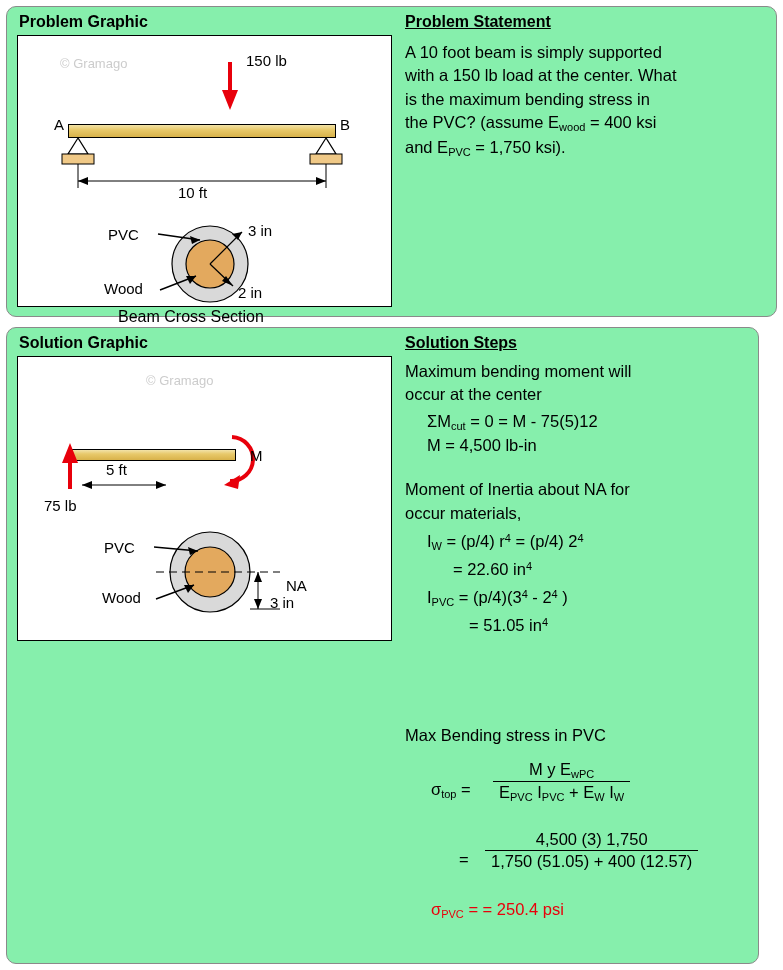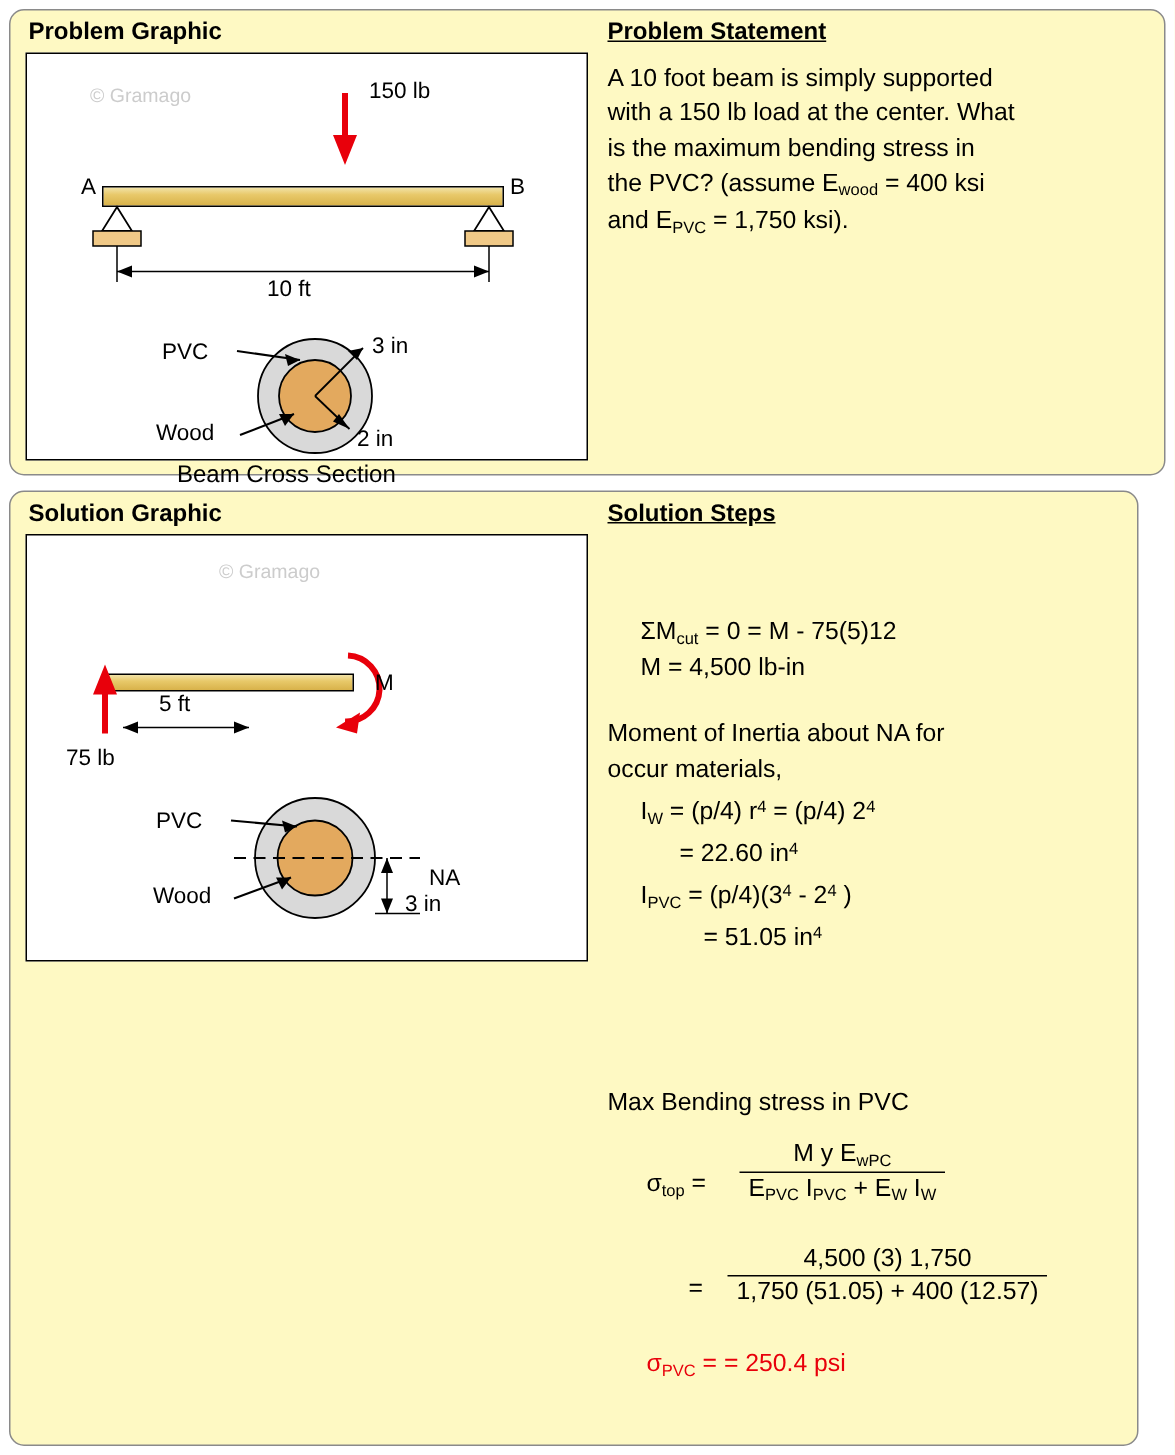--- a/index.html
+++ b/index.html
@@ -10,21 +10,21 @@
   body {
     width: 783px;
     height: 970px;
     font-family: "Liberation Sans", sans-serif;
     color: #000000;
     position: relative;
     overflow: hidden;
   }
   .panel {
     position: absolute;
-    background: #fef9c3;
+    background: #86efac;
     border: 1px solid #8a8a8a;
     border-radius: 10px;
     box-sizing: border-box;
   }
   #problem-panel {
     left: 6px;
     top: 6px;
     width: 771px;
     height: 311px;
   }
@@ -208,20 +208,26 @@
       <polygon points="240,215 236,225 244,225" fill="#000"></polygon>
       <polygon points="240,252 236,242 244,242" fill="#000"></polygon>
       <line x1="232" y1="252" x2="262" y2="252" stroke="#000" stroke-width="1"></line>
     </svg>
     <div class="label" style="left:86px; top:182px;">PVC</div>
     <div class="label" style="left:84px; top:232px;">Wood</div>
     <div class="label" style="left:268px; top:204px;margin-top:16px;">NA</div>
     <div class="label" style="left:252px; top:237px;">3 in</div>
   </div>
 
+  <div style="position:absolute; left:398px; top:32px; width:372px;">
+    <div class="statement" style="position:relative; left:0; top:0;">
+      <div>Maximum bending moment will</div>
+      <div>occur at the center</div>
+    </div>
+  </div>
 
   <div class="eq" style="left:420px; top:84px;">
     <span>ΣM</span><span class="sub">cut</span><span> = 0 = M - 75(5)12</span>
   </div>
   <div class="eq" style="left:420px; top:108px;">M = 4,500 lb-in</div>
 
   <div class="eq" style="left:398px; top:152px;">Moment of Inertia about NA for</div>
   <div class="eq" style="left:398px; top:176px;">occur materials,</div>
 
   <div class="eq" style="left:420px; top:204px;">

